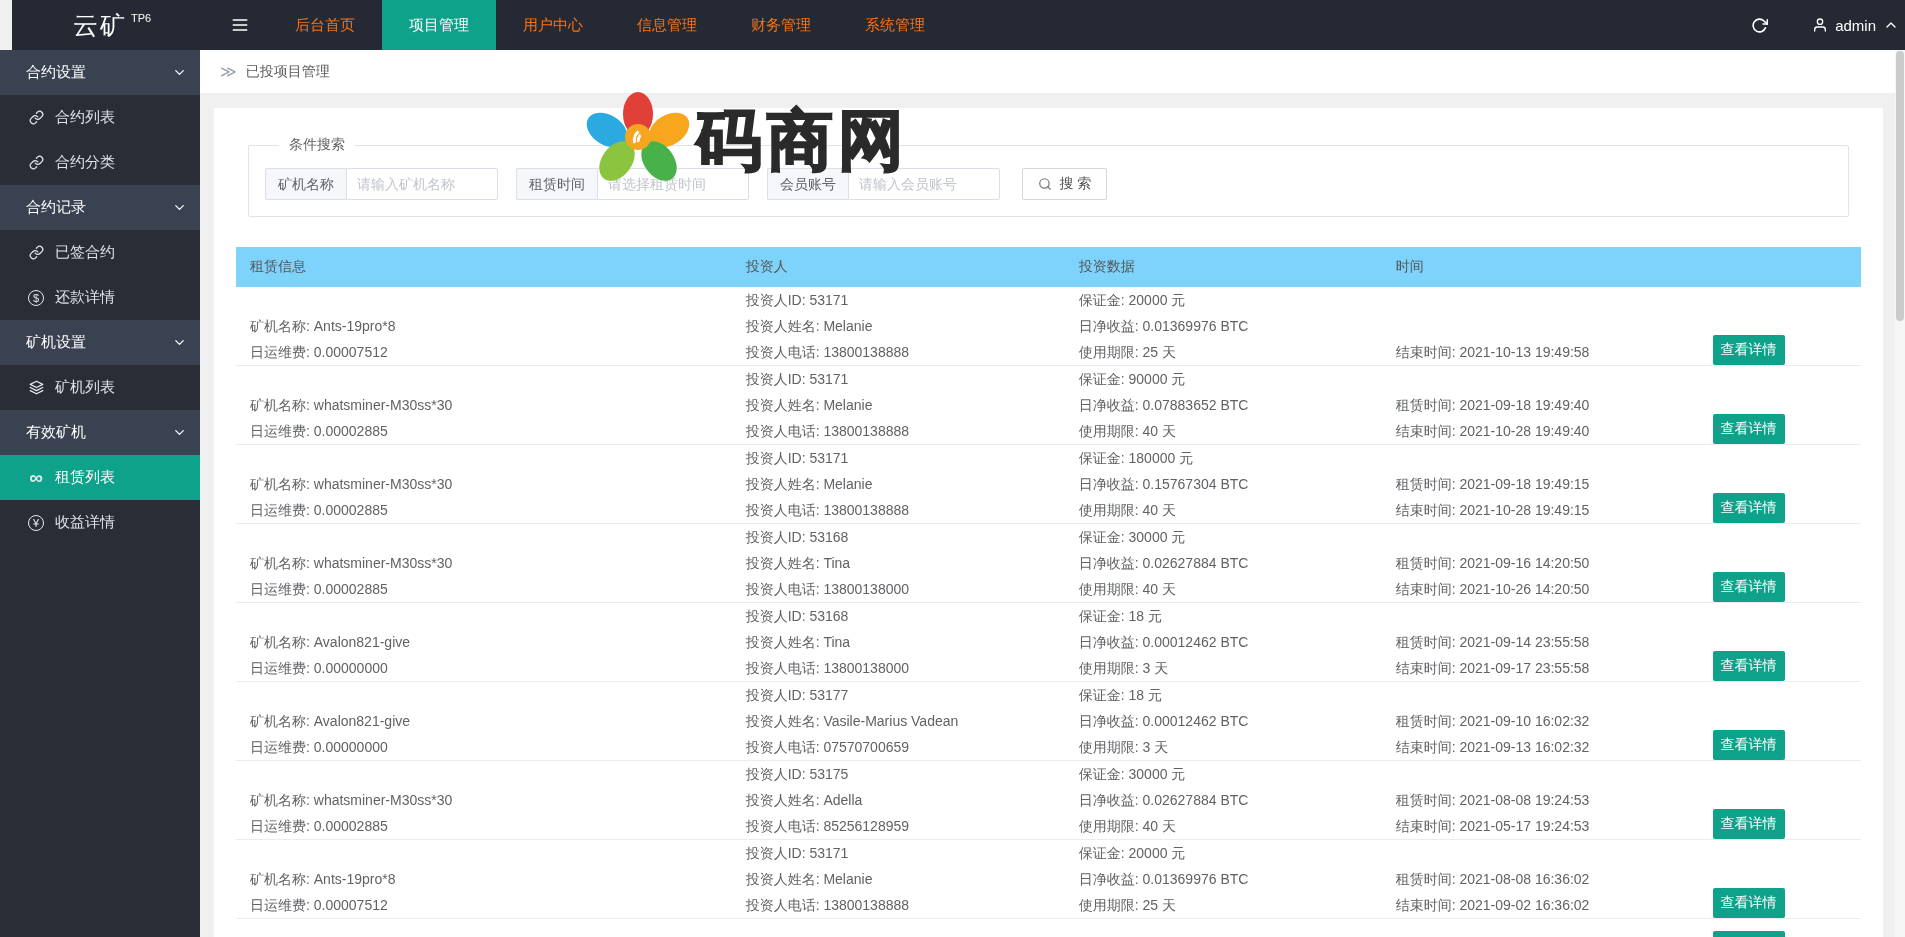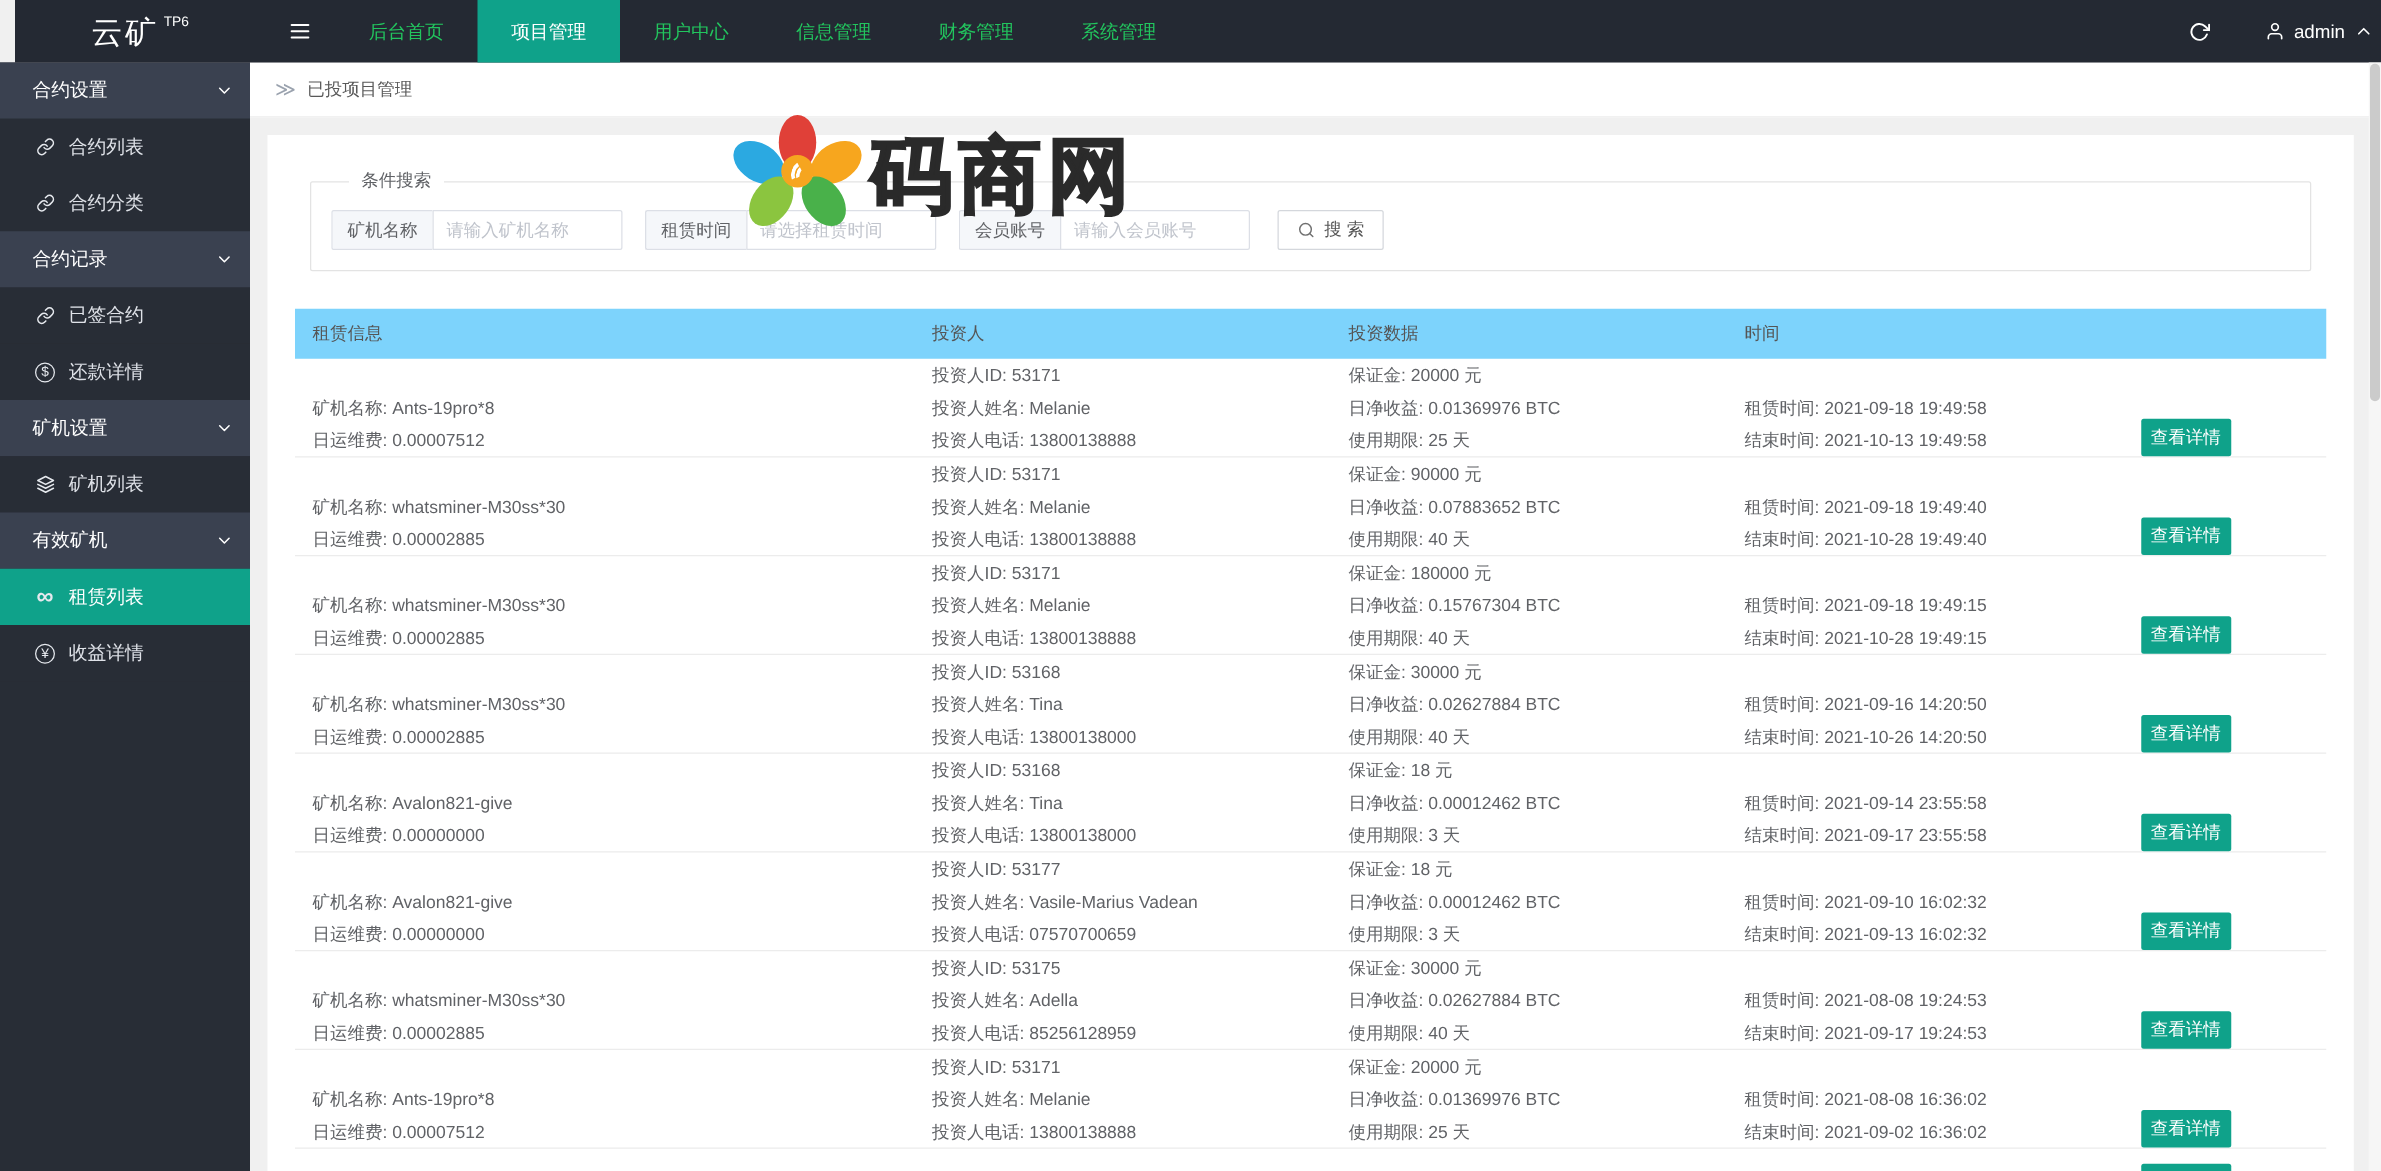--- a/index.html
+++ b/index.html
@@ -12,21 +12,21 @@
   
   .topbar { position:absolute; top:0; left:12px; width:1905px; height:50px;
     background:#242933; color:#fff; display:flex; align-items:stretch; z-index:30; }
   .logo { width:200px; display:flex; align-items:center; justify-content:center;
     font-size:25px; letter-spacing:2px; }
   .logo sup { font-size:11px; letter-spacing:0; margin-left:4px; transform:translateY(-7px); }
   .burger { width:56px; display:flex; align-items:center; justify-content:center; cursor:pointer; }
   .burger svg { width:20px; height:20px; }
   .nav { display:flex; }
   .nav-item { padding:0 27px; display:flex; align-items:center; font-size:15px;
-    cursor:pointer; color:#22c55e; }
+    cursor:pointer; color:#f97316; }
   .nav-item.active { background:var(--accent); color:#fff; }
   .topbar-right { margin-left:auto; display:flex; align-items:center; }
   .refresh { padding:0 34px; display:flex; align-items:center; cursor:pointer; }
   .refresh svg { width:17px; height:17px; }
   .userbox { padding:0 18px 0 10px; display:flex; align-items:center; gap:7px;
     font-size:15px; cursor:pointer; }
   .userbox svg { width:16px; height:16px; }
   
   .sidebar { position:absolute; top:50px; left:0; bottom:0; width:200px;
     background:#282d36; z-index:20; }
@@ -271,21 +271,20 @@
                 <div class="ln">投资人ID: 53171</div>
                 <div class="ln">投资人姓名: Melanie</div>
                 <div class="ln">投资人电话: 13800138888</div>
               </div>
               <div class="col c3">
                 <div class="ln">保证金: 20000 元</div>
                 <div class="ln">日净收益: 0.01369976 BTC</div>
                 <div class="ln">使用期限: 25 天</div>
               </div>
               <div class="col c4">
-                <div class="ln">租赁时间: 2021-09-18 19:49:58</div>
                 <div class="ln">结束时间: 2021-10-13 19:49:58</div>
               </div>
               <div class="col c5">
                 <button class="detail-btn">查看详情</button>
               </div>
             </div>
             <div class="trow">
               <div class="col c1">
                 <div class="ln">矿机名称: whatsminer-M30ss*30</div>
                 <div class="ln">日运维费: 0.00002885</div>
@@ -410,21 +409,21 @@
                 <div class="ln">投资人姓名: Adella</div>
                 <div class="ln">投资人电话: 85256128959</div>
               </div>
               <div class="col c3">
                 <div class="ln">保证金: 30000 元</div>
                 <div class="ln">日净收益: 0.02627884 BTC</div>
                 <div class="ln">使用期限: 40 天</div>
               </div>
               <div class="col c4">
                 <div class="ln">租赁时间: 2021-08-08 19:24:53</div>
-                <div class="ln">结束时间: 2021-09-17 19:24:53</div>
+                <div class="ln">结束时间: 2021-05-17 19:24:53</div>
               </div>
               <div class="col c5">
                 <button class="detail-btn">查看详情</button>
               </div>
             </div>
             <div class="trow">
               <div class="col c1">
                 <div class="ln">矿机名称: Ants-19pro*8</div>
                 <div class="ln">日运维费: 0.00007512</div>
               </div>

